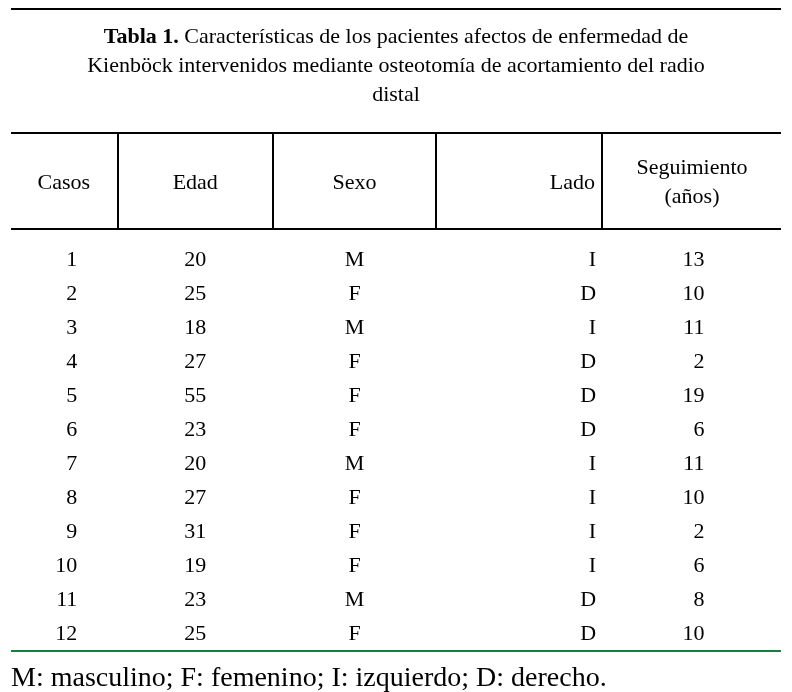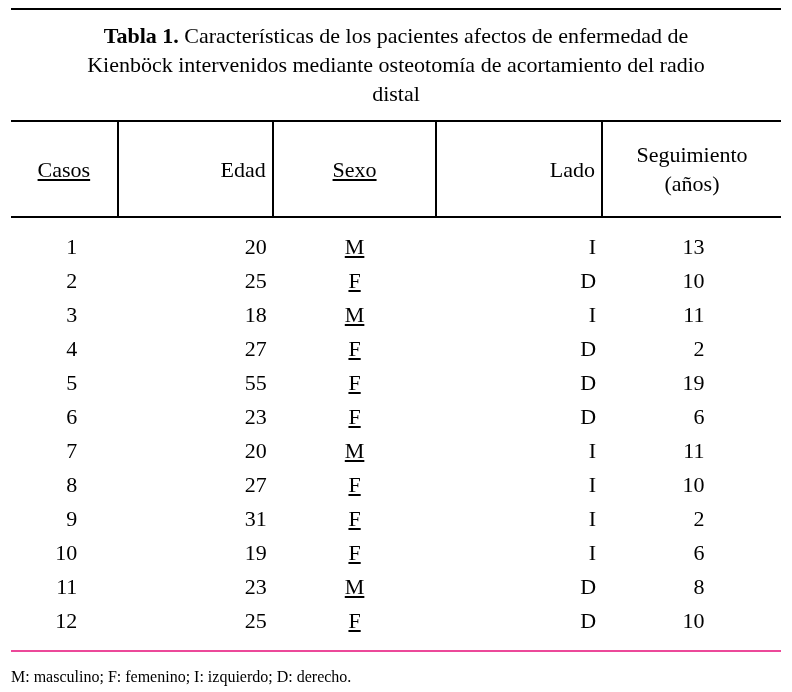--- a/index.html
+++ b/index.html
@@ -15,21 +15,21 @@
     background: #ffffff;
     color: #000000;
     font-family: "Liberation Serif", "DejaVu Serif", serif;
     overflow: hidden;
   }
   .title-block {
     border-top: 2px solid #000;
     text-align: center;
     font-size: 22px;
     line-height: 29px;
-    padding: 11px 10px 12px 10px;
+    padding: 11px 10px 24px 10px;
   }
   .title-inner {
     display: block;
     max-width: 648px;
     margin: 0 auto;
   }
   .bold { font-weight: bold; }
 
   table.data-table {
     width: 100%;
@@ -43,44 +43,43 @@
     font-size: 22px;
     line-height: 29px;
     height: 94px;
     vertical-align: middle;
     text-align: center;
     padding: 0 6px;
   }
   thead th + th {
     border-left: 2px solid #000;
   }
-  .col0 { width: 13.4%; text-decoration: underline; }
-  .col1 { width: 20.1%; text-align: right; }
-  .col2 { width: 21.3%; text-decoration: underline; }
+  .col0 { width: 13.4%; }
+  .col1 { width: 20.1%; }
+  .col2 { width: 21.3%; }
   .col3 { width: 21.6%; text-align: right; }
   .col4 { width: 23.6%; margin-left: 26px; }
 
   tbody td {
     font-size: 22px;
     line-height: 34px;
     text-align: center;
     padding: 0 6px;
   }
   tbody tr:first-child td { padding-top: 12px; }
   tbody tr:last-child td {
-    padding-bottom: 12px;
-    border-bottom: 2px solid #ec4899;
+    border-bottom: 2px solid #15803d;
   }
   .num {
     display: inline-block;
     min-width: 26px;
     text-align: right;
   }
   .footnote {
-    font-size: 16px;
+    font-size: 28px;
     line-height: 26px;
     padding-top: 12px;
     text-align: left;
   }
 </style>
 </head>
 <body>
 
 <div class="page">
 

